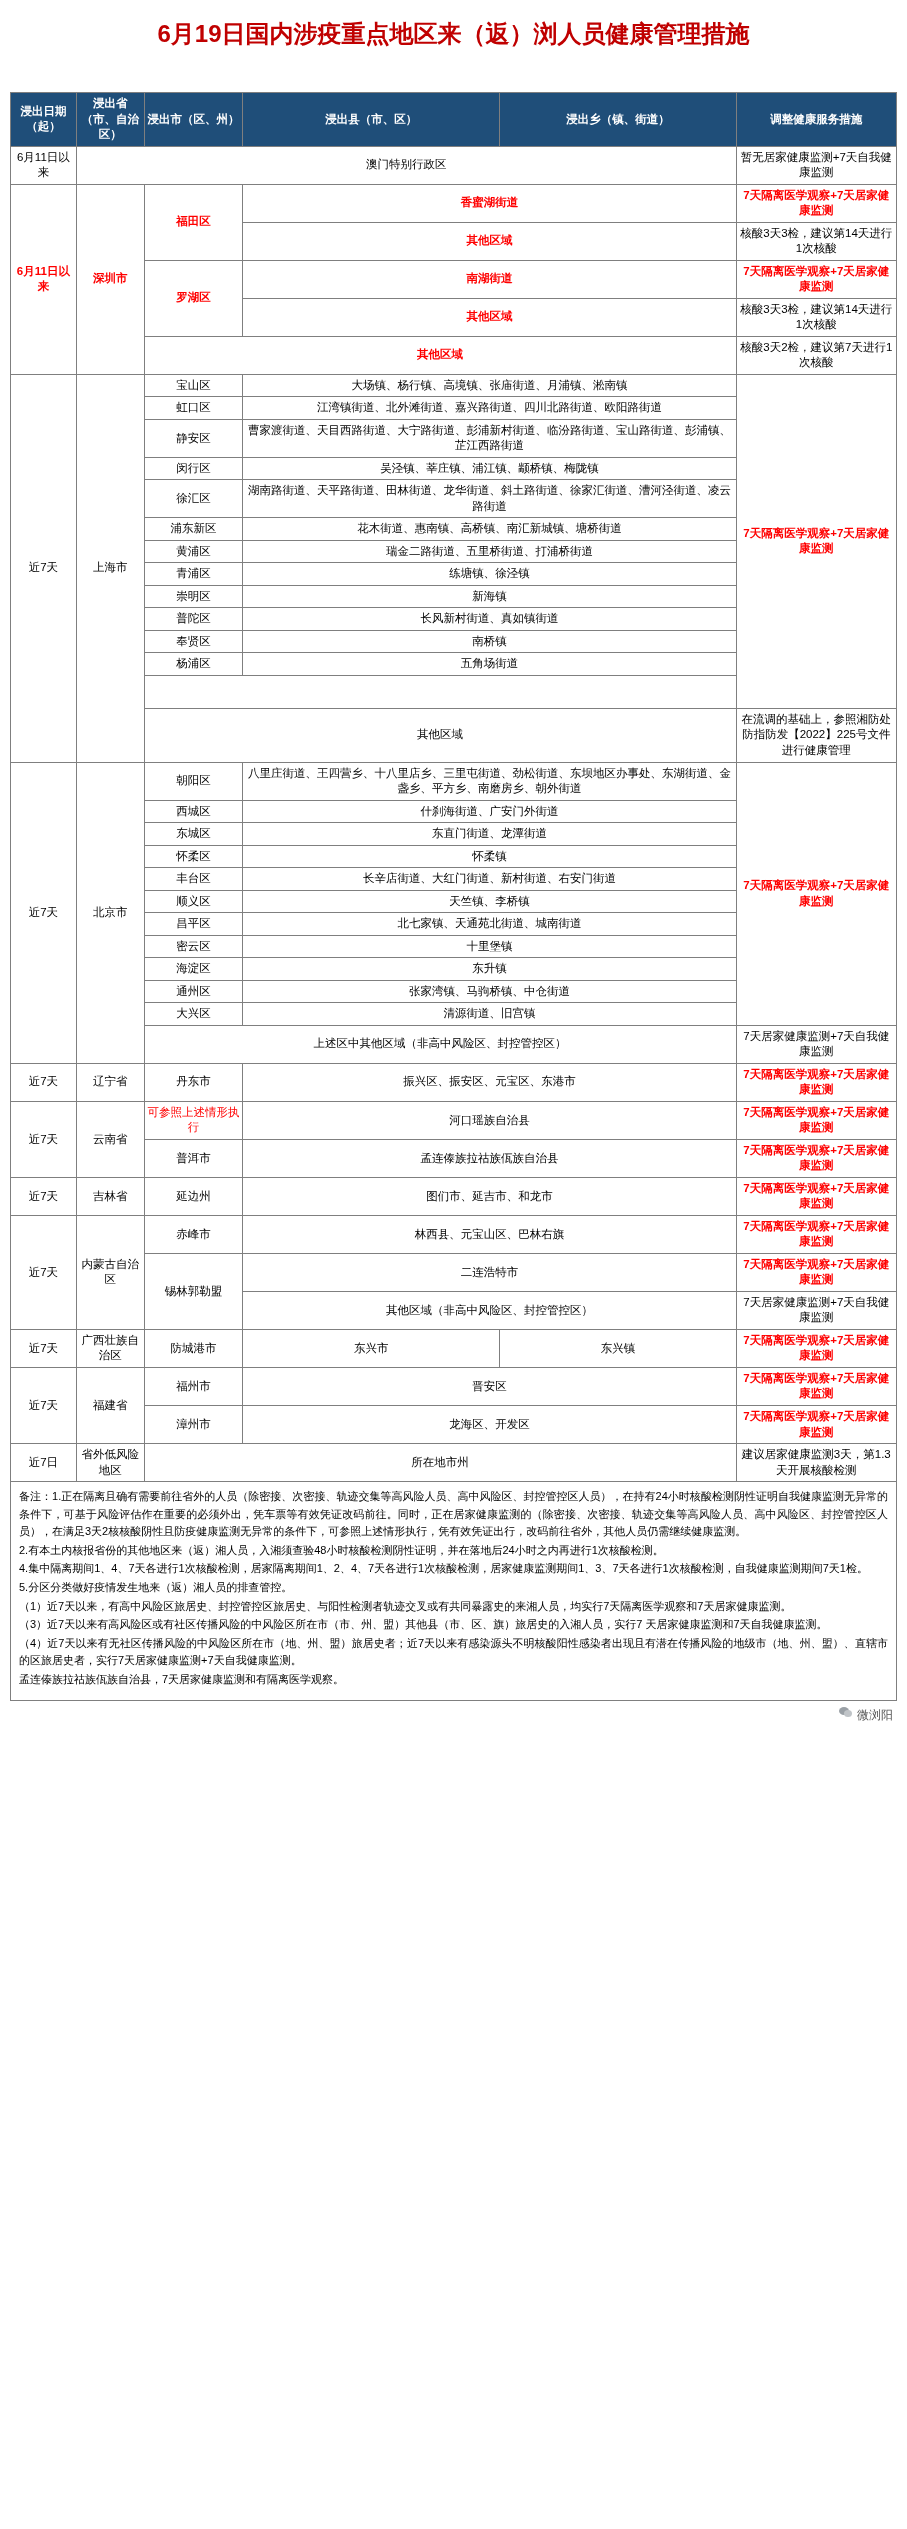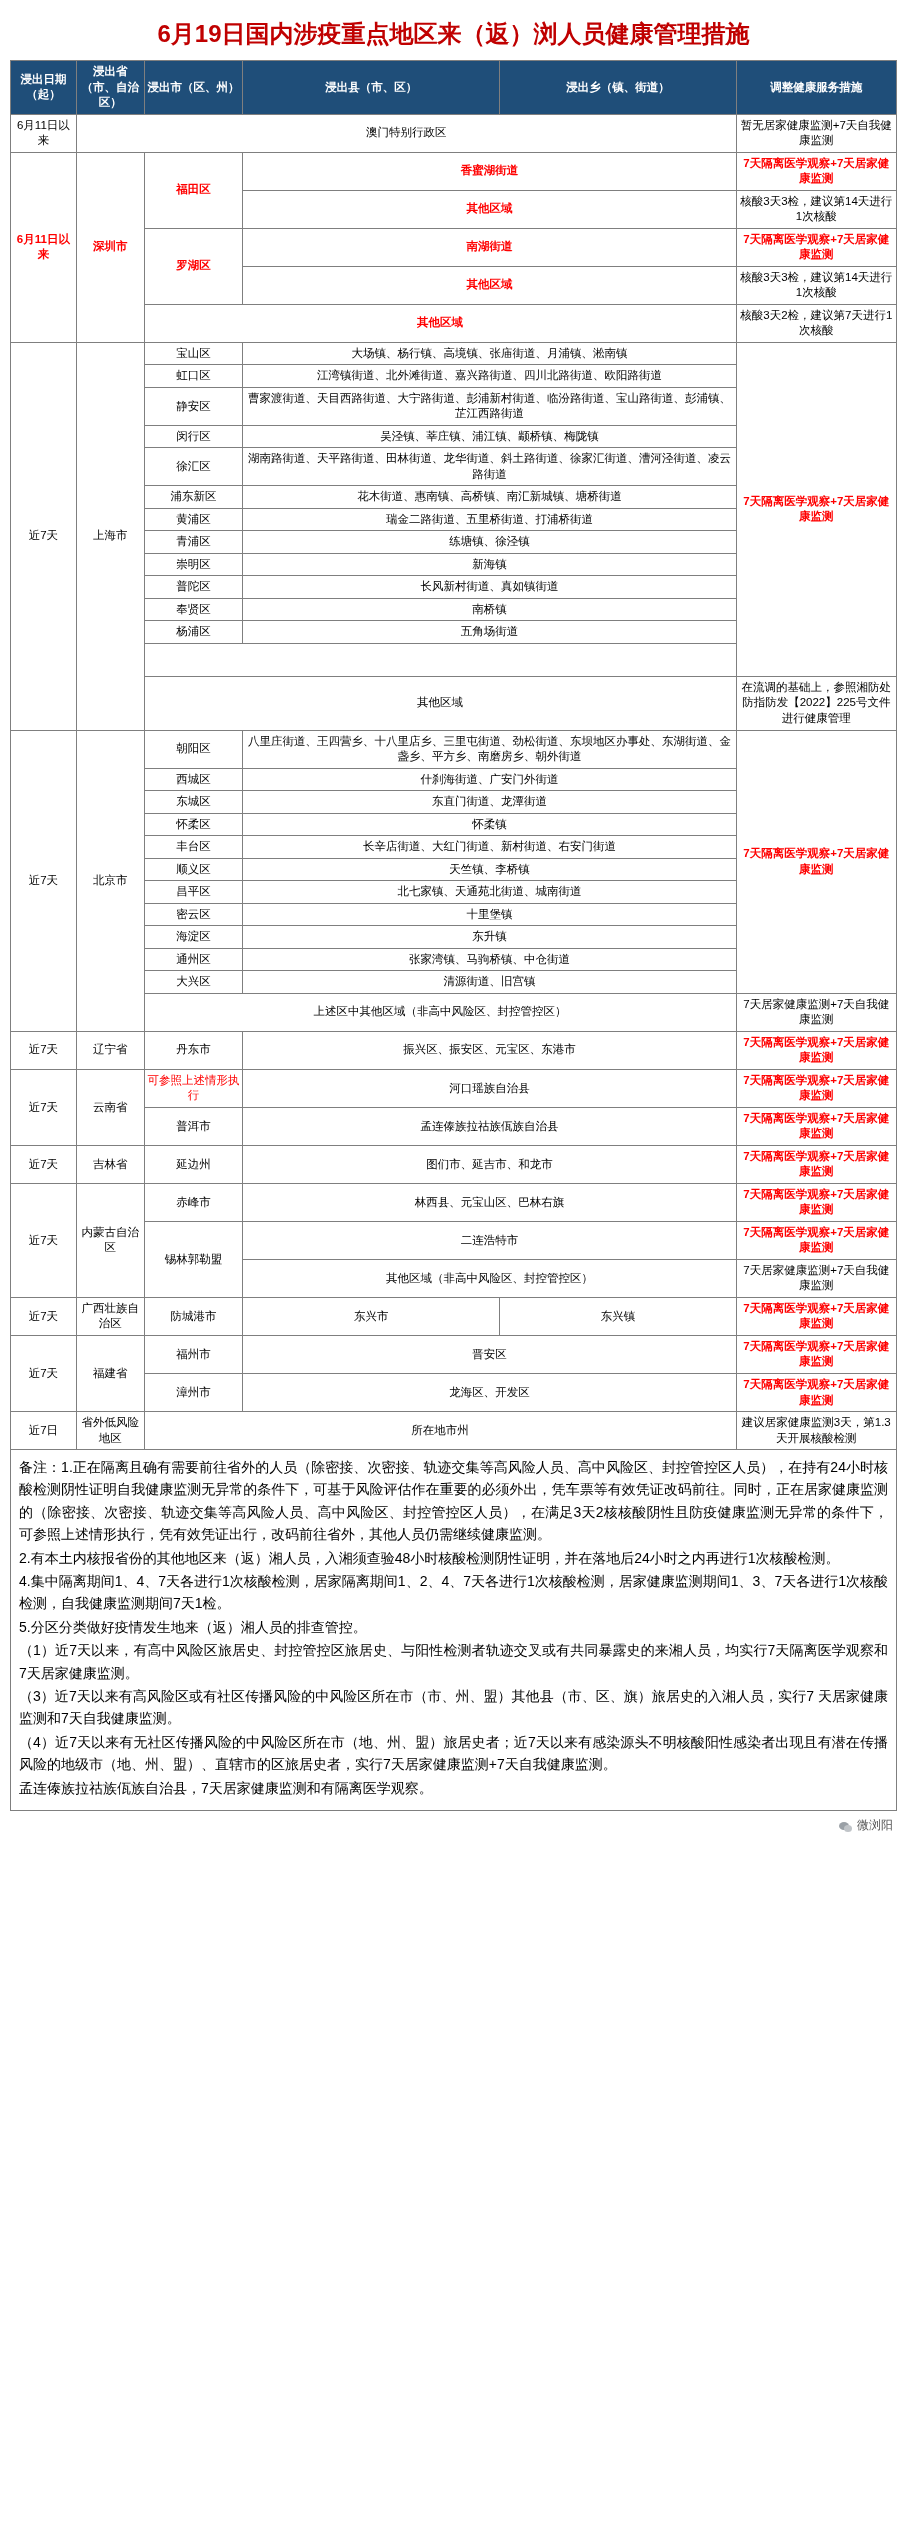--- a/index.html
+++ b/index.html
@@ -2,47 +2,47 @@
 <html><head>
 <meta charset="utf-8">
 <style>
   html,body{margin:0;padding:0;background:#ffffff;}
   body{width:907px;font-family:"Liberation Sans","DejaVu Sans",sans-serif;color:#000;}
   .page{width:907px;box-sizing:border-box;padding:10px 10px 6px 10px;}
   .title{
     text-align:center;font-size:24px;font-weight:bold;color:#c00000;
     padding:8px 0 10px 0;letter-spacing:0px;
   }
-  table.main{border-collapse:collapse;width:887px;table-layout:fixed;}
+  table.main{border-collapse:collapse;width:887px;table-layout:fixed;margin-top:32px;}
   table.main td, table.main th{
     border:1px solid #7f7f7f;
     font-size:11.5px;
     line-height:1.35;
     text-align:center;
     vertical-align:middle;
     padding:3px 2px;
     word-break:break-all;
   }
   thead th{
     background:#1f4e79;color:#ffffff;font-weight:bold;font-size:11.5px;
     padding:6px 2px;
   }
   .red{color:#ff0000;}
   .redb{color:#ff0000;font-weight:bold;}
   .black{color:#000;}
   .notes{
     width:887px;box-sizing:border-box;
     border:1px solid #7f7f7f;border-top:none;
-    font-size:14px;line-height:1.6;
+    font-size:11px;line-height:1.6;
     padding:6px 8px 10px 8px;text-align:justify;
   }
   .notes p{margin:0 0 1px 0;}
   .footer{
     width:887px;box-sizing:border-box;
-    display:flex;justify-content:flex-end;align-items:flex-end;
+    display:flex;justify-content:flex-end;align-items:flex-start;
     padding:6px 4px 2px 0;font-size:12px;color:#555;
   }
   .wechat-icon{
     display:inline-block;width:14px;height:12px;margin-right:4px;
     position:relative;vertical-align:middle;
   }
   .wechat-icon:before{
     content:"";position:absolute;left:0;top:0;width:10px;height:8px;
     border-radius:50%;background:#9aa0a6;
   }

